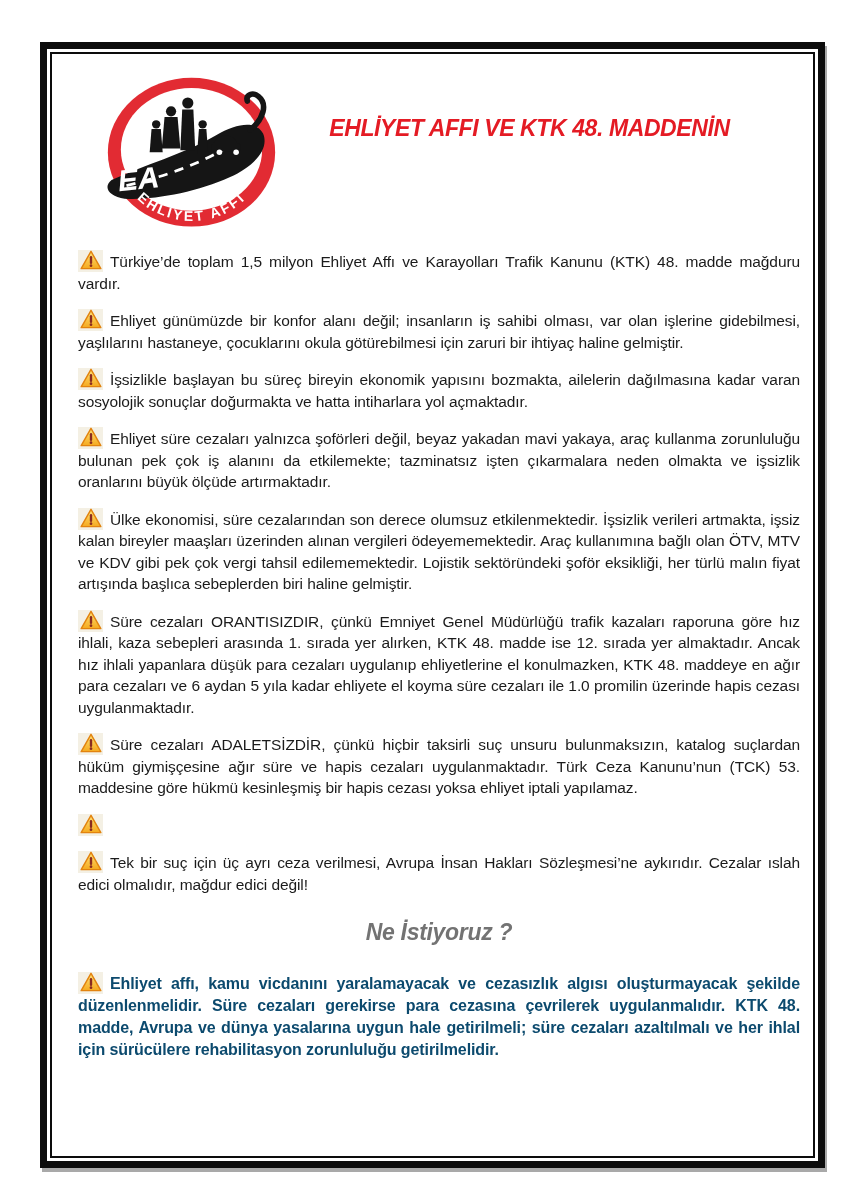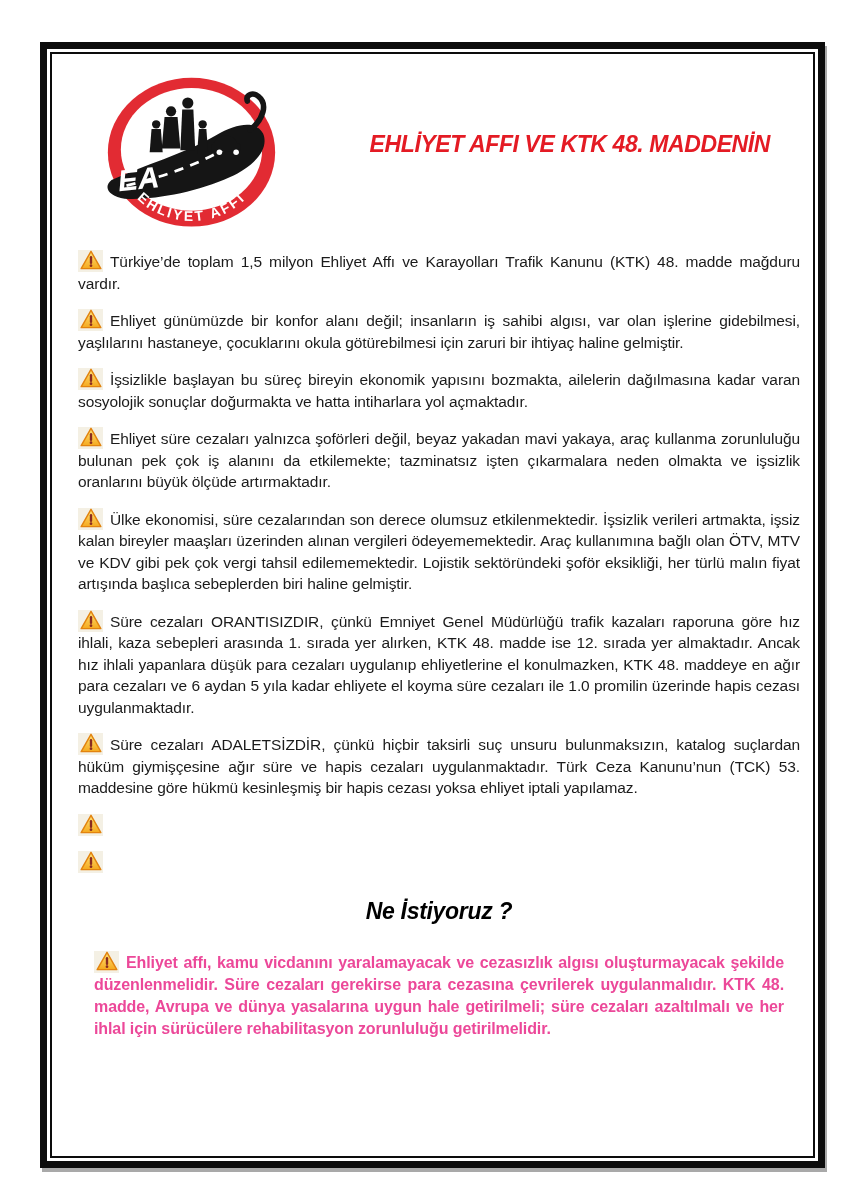--- a/index.html
+++ b/index.html
@@ -30,22 +30,22 @@
     display:flex;
     align-items:flex-start;
   }
   .logo-wrap{
     flex:0 0 auto;
     margin-left:16px;
     margin-top:10px;
   }
   .title-box{
     flex:1 1 auto;
-    text-align:right;
-    margin-top:64px;
+    text-align:center;
+    margin-top:48px;
     padding-right:30px;
   }
   .title-line{
     color:#e41b24;
     font-weight:bold;
     font-style:italic;
     font-size:23px;
     line-height:29px;
     letter-spacing:-0.4px;
     white-space:nowrap;
@@ -65,35 +65,35 @@
     display:inline-block;
     width:25px;height:22px;
     background:#f4f0e4;
     vertical-align:-5px;
     margin-right:7px;
     text-align:center;
   }
   .warn svg{display:block;margin:0 auto;}
   .section-heading{
     text-align:center;
-    color:#000000;
+    color:#737373;
     font-weight:bold;
     font-style:italic;
     font-size:23px;
     margin:24px 0 26px 0;
     letter-spacing:-0.3px;
   }
   .closing{
     font-weight:bold;
     font-size:16px;
     line-height:22px;
-    color:#ec4899;
+    color:#0c4a6e;
     text-align:justify;
     letter-spacing:-0.1px;
-    margin:16px;
+    margin:0;
   }
 </style>
 </head>
 <body>
 
 <div class="sheet">
   <div class="sheet-inner">
 
     <div class="doc-header">
       <div class="logo-wrap">
@@ -151,21 +151,21 @@
               </defs>
               <path d="M12 1.5 L22.8 20.5 L1.2 20.5 Z" fill="url(#wg)" stroke="#e2830f" stroke-width="1.6" stroke-linejoin="round"></path>
               <path d="M12 8 L12 14" stroke="#8a2b20" stroke-width="2.6" stroke-linecap="round"></path>
               <circle cx="12" cy="17.2" r="1.5" fill="#8a2b20"></circle>
             </svg></span><span>Türkiye’de toplam 1,5 milyon Ehliyet Affı ve Karayolları Trafik Kanunu (KTK) 48. madde mağduru vardır.</span></p>
 
       <p class="para"><span class="warn"><svg viewBox="0 0 24 22" width="22" height="20">
               <path d="M12 1.5 L22.8 20.5 L1.2 20.5 Z" fill="url(#wg)" stroke="#e2830f" stroke-width="1.6" stroke-linejoin="round"></path>
               <path d="M12 8 L12 14" stroke="#8a2b20" stroke-width="2.6" stroke-linecap="round"></path>
               <circle cx="12" cy="17.2" r="1.5" fill="#8a2b20"></circle>
-            </svg></span><span>Ehliyet günümüzde bir konfor alanı değil; insanların iş sahibi algısı, var olan işlerine gidebilmesi, yaşlılarını hastaneye, çocuklarını okula götürebilmesi için zaruri bir ihtiyaç haline gelmiştir.</span></p>
+            </svg></span><span>Ehliyet günümüzde bir konfor alanı değil; insanların iş sahibi olması, var olan işlerine gidebilmesi, yaşlılarını hastaneye, çocuklarını okula götürebilmesi için zaruri bir ihtiyaç haline gelmiştir.</span></p>
 
       <p class="para"><span class="warn"><svg viewBox="0 0 24 22" width="22" height="20">
               <path d="M12 1.5 L22.8 20.5 L1.2 20.5 Z" fill="url(#wg)" stroke="#e2830f" stroke-width="1.6" stroke-linejoin="round"></path>
               <path d="M12 8 L12 14" stroke="#8a2b20" stroke-width="2.6" stroke-linecap="round"></path>
               <circle cx="12" cy="17.2" r="1.5" fill="#8a2b20"></circle>
             </svg></span><span>İşsizlikle başlayan bu süreç bireyin ekonomik yapısını bozmakta, ailelerin dağılmasına kadar varan sosyolojik sonuçlar doğurmakta ve hatta intiharlara yol açmaktadır.</span></p>
 
       <p class="para"><span class="warn"><svg viewBox="0 0 24 22" width="22" height="20">
               <path d="M12 1.5 L22.8 20.5 L1.2 20.5 Z" fill="url(#wg)" stroke="#e2830f" stroke-width="1.6" stroke-linejoin="round"></path>
               <path d="M12 8 L12 14" stroke="#8a2b20" stroke-width="2.6" stroke-linecap="round"></path>
@@ -193,21 +193,21 @@
       <p class="para"><span class="warn"><svg viewBox="0 0 24 22" width="22" height="20">
               <path d="M12 1.5 L22.8 20.5 L1.2 20.5 Z" fill="url(#wg)" stroke="#e2830f" stroke-width="1.6" stroke-linejoin="round"></path>
               <path d="M12 8 L12 14" stroke="#8a2b20" stroke-width="2.6" stroke-linecap="round"></path>
               <circle cx="12" cy="17.2" r="1.5" fill="#8a2b20"></circle>
             </svg></span></p>
 
       <p class="para"><span class="warn"><svg viewBox="0 0 24 22" width="22" height="20">
               <path d="M12 1.5 L22.8 20.5 L1.2 20.5 Z" fill="url(#wg)" stroke="#e2830f" stroke-width="1.6" stroke-linejoin="round"></path>
               <path d="M12 8 L12 14" stroke="#8a2b20" stroke-width="2.6" stroke-linecap="round"></path>
               <circle cx="12" cy="17.2" r="1.5" fill="#8a2b20"></circle>
-            </svg></span></p>
+            </svg></span><span>Tek bir suç için üç ayrı ceza verilmesi, Avrupa İnsan Hakları Sözleşmesi’ne aykırıdır. Cezalar ıslah edici olmalıdır, mağdur edici değil!</span></p>
 
       <div class="section-heading">Ne İstiyoruz ?</div>
 
       <p class="closing"><span class="warn"><svg viewBox="0 0 24 22" width="22" height="20">
               <path d="M12 1.5 L22.8 20.5 L1.2 20.5 Z" fill="url(#wg)" stroke="#e2830f" stroke-width="1.6" stroke-linejoin="round"></path>
               <path d="M12 8 L12 14" stroke="#8a2b20" stroke-width="2.6" stroke-linecap="round"></path>
               <circle cx="12" cy="17.2" r="1.5" fill="#8a2b20"></circle>
             </svg></span><span>Ehliyet affı, kamu vicdanını yaralamayacak ve cezasızlık algısı oluşturmayacak şekilde düzenlenmelidir. Süre cezaları gerekirse para cezasına çevrilerek uygulanmalıdır. KTK 48. madde, Avrupa ve dünya yasalarına uygun hale getirilmeli; süre cezaları azaltılmalı ve her ihlal için sürücülere rehabilitasyon zorunluluğu getirilmelidir.</span></p>
 
     </div>

